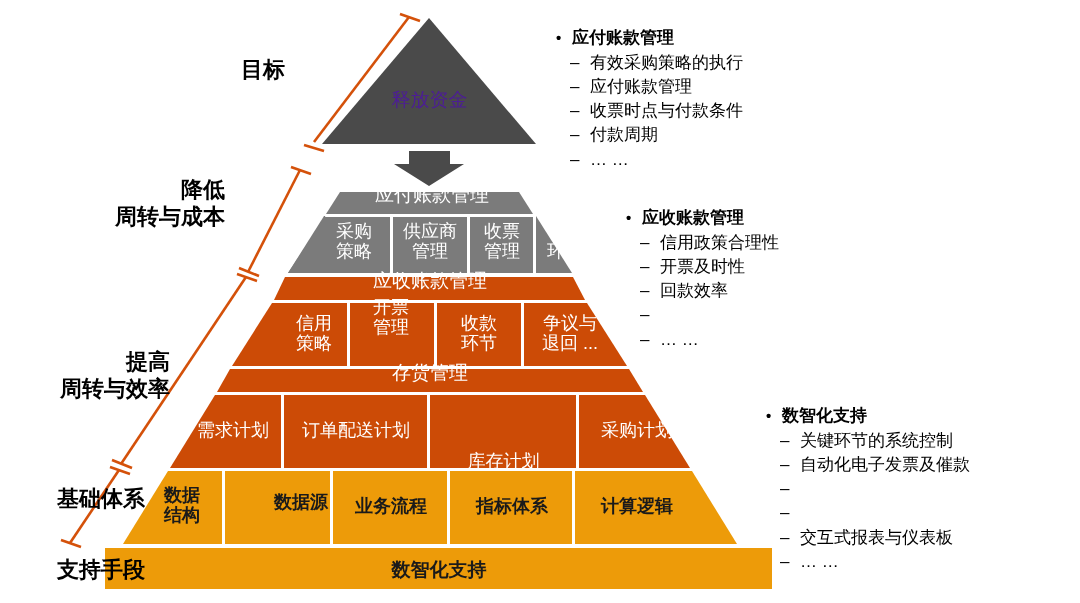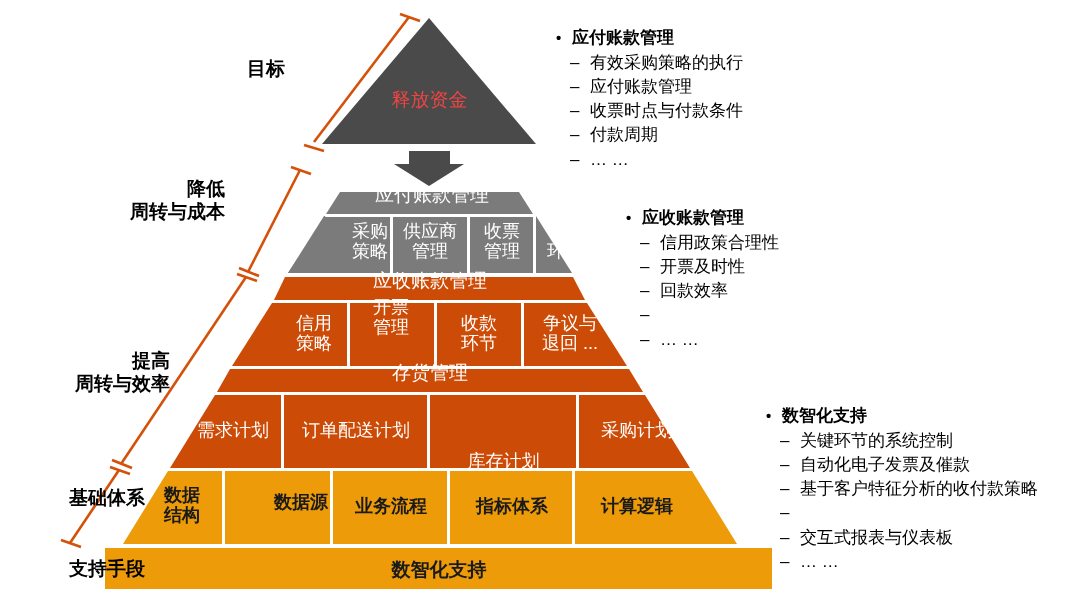--- a/index.html
+++ b/index.html
@@ -48,27 +48,27 @@
   }
   .cell-txt.dark { color: #1a1a1a; font-weight: 700; }
   .base-title {
     color: #1a1a1a;
     font-size: 19px;
     font-weight: 700;
     text-align: center;
   }
   .side-lbl {
     color: #000000;
-    font-size: 19px;
+    font-size: 22px;
     font-weight: 700;
     text-align: right;
     line-height: 1.22;
   }
   .apex-txt {
-    color: #ef4444;
+    color: #4c1d95;
     font-size: 19px;
     font-weight: 400;
     text-align: center;
   }
   
   .block { position: absolute; }
   .blk-head {
     display: flex;
     align-items: baseline;
     font-size: 17px;
@@ -162,21 +162,21 @@
     <g stroke="#D4510A" stroke-width="2.6" fill="none" stroke-linecap="butt">
       <line x1="119" y1="470" x2="70" y2="543"></line>
       <line x1="110" y1="467" x2="130" y2="474"></line>
       <line x1="61" y1="540" x2="81" y2="547"></line>
     </g>
   </svg>
 
   <div class="lbl apex-txt" style="left:372px; top:89px; width:115px;">释放资金</div>
 
   <div class="lbl tier-title" style="left:352px; top:184px; width:160px;">应付账款管理</div>
-  <div class="lbl cell-txt" style="left:320px; top:221px; width:68px;text-align:right;">采购
+  <div class="lbl cell-txt" style="left:320px; top:221px; width:68px;">采购
 策略</div>
   <div class="lbl cell-txt" style="left:396px; top:221px; width:68px;">供应商
 管理</div>
   <div class="lbl cell-txt" style="left:472px; top:221px; width:60px;">收票
 管理</div>
   <div class="lbl cell-txt" style="left:539px; top:221px; width:72px;">付款
 环节 ...</div>
 
   <div class="lbl tier-title" style="left:349px; top:270px; width:162px;">应收账款管理</div>
   <div class="lbl cell-txt" style="left:281px; top:313px; width:66px;">信用
@@ -272,21 +272,20 @@
     <div class="blk-li">
       <span class="dash">–</span>
       <span class="txt">关键环节的系统控制</span>
     </div>
     <div class="blk-li">
       <span class="dash">–</span>
       <span class="txt">自动化电子发票及催款</span>
     </div>
     <div class="blk-li">
       <span class="dash">–</span>
-      <span class="txt">基于客户特征分析的收付款策略</span>
     </div>
     <div class="blk-li">
       <span class="dash">–</span>
     </div>
     <div class="blk-li">
       <span class="dash">–</span>
       <span class="txt">交互式报表与仪表板</span>
     </div>
     <div class="blk-li">
       <span class="dash">–</span>

